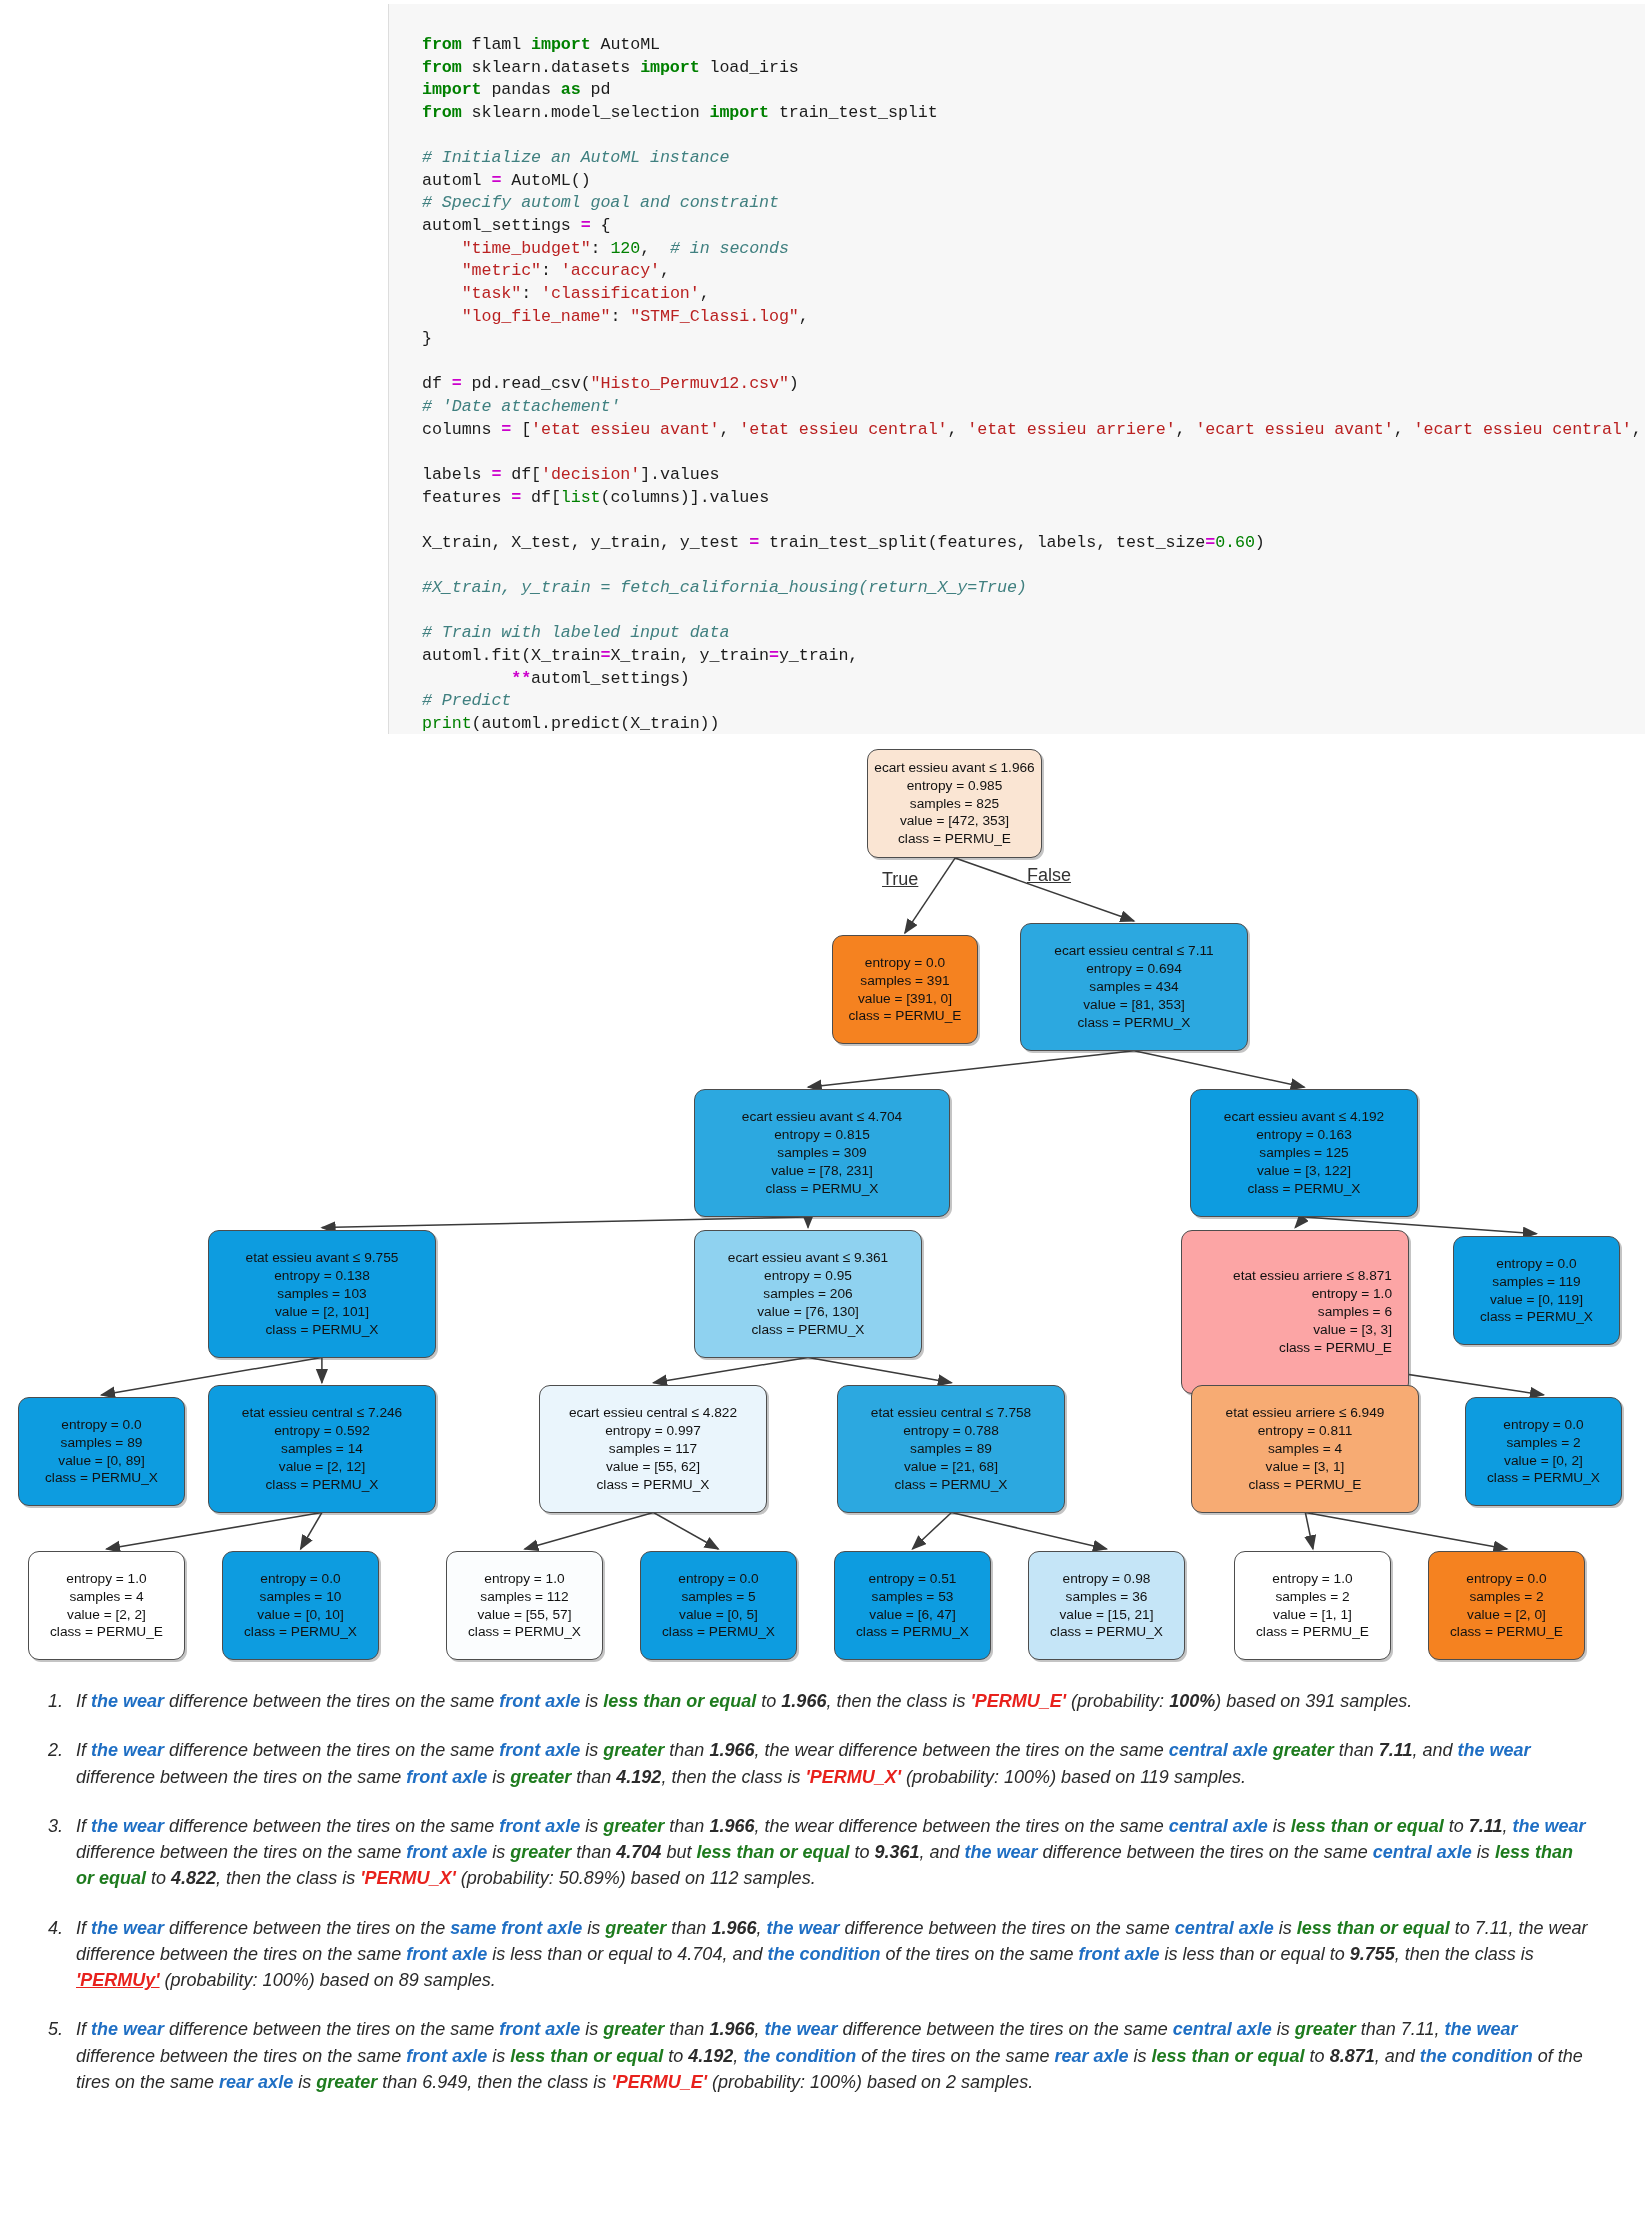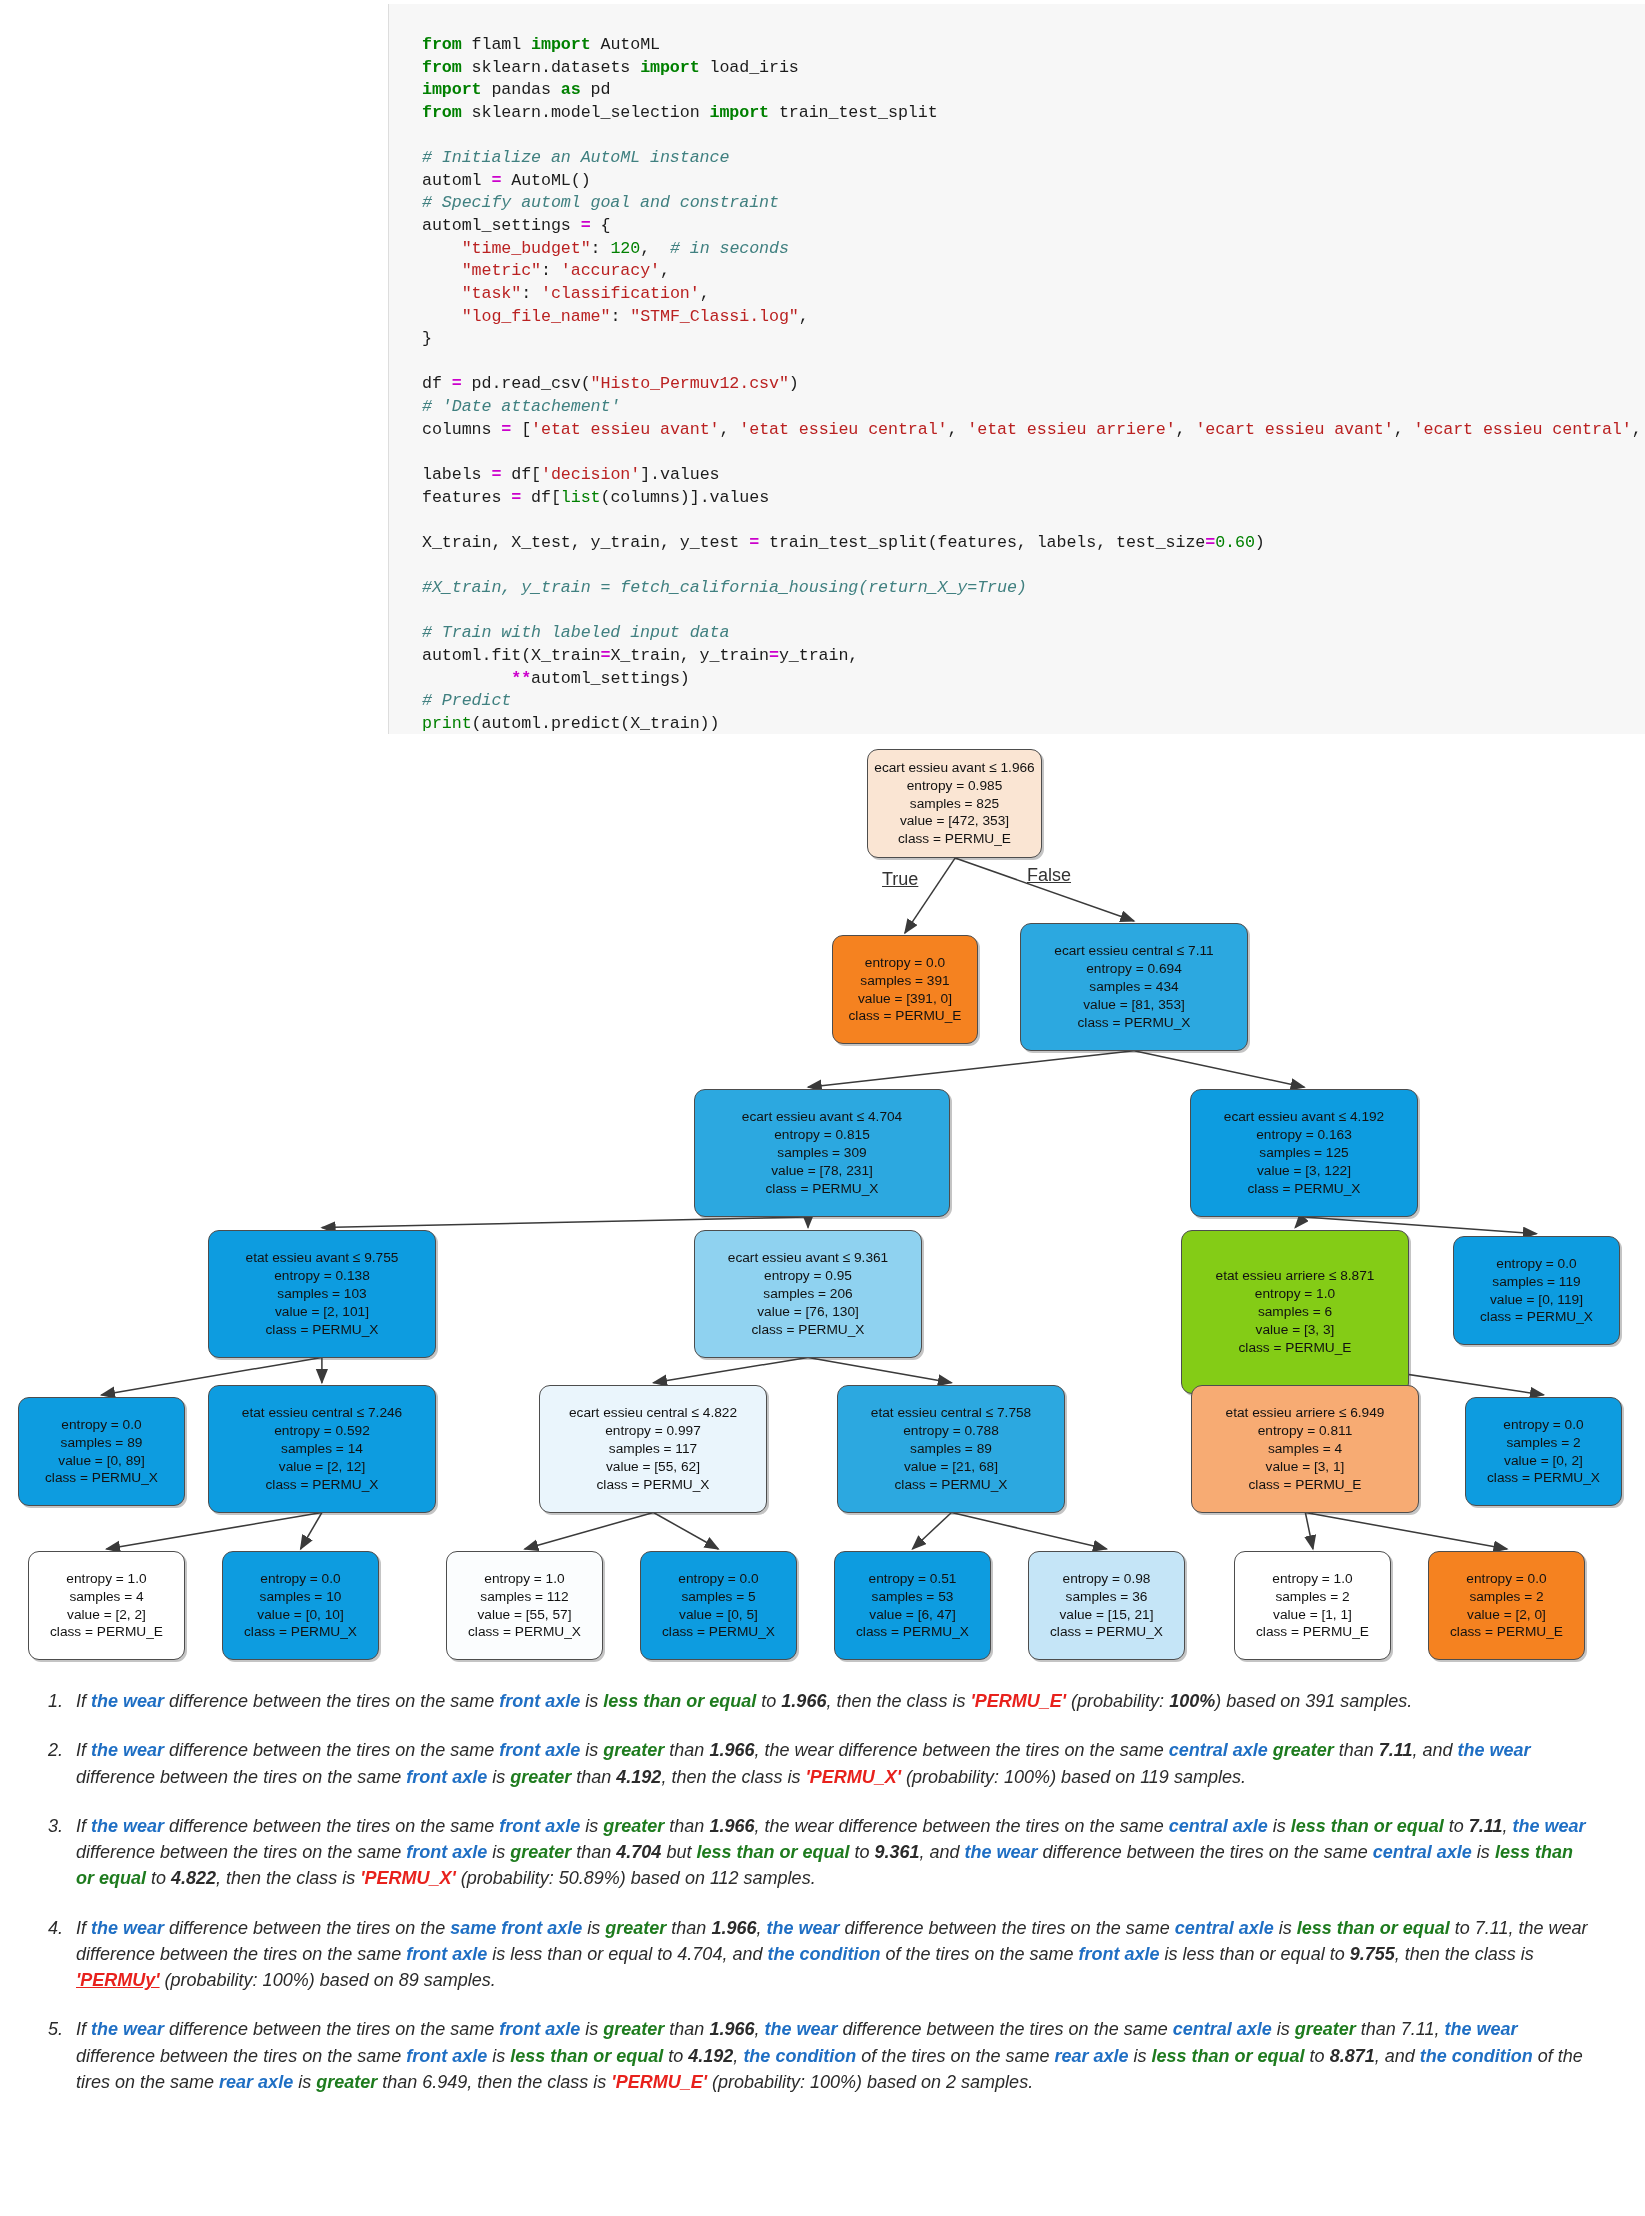--- a/index.html
+++ b/index.html
@@ -223,21 +223,21 @@
         <span class="ln">value = [2, 101]</span>
         <span class="ln">class = PERMU_X</span>
       </div>
       <div class="node" id="n6" style="left: 694px; top: 485px; width: 228px; height: 128px; background: rgb(143, 210, 240);">
         <span class="ln">ecart essieu avant ≤ 9.361</span>
         <span class="ln">entropy = 0.95</span>
         <span class="ln">samples = 206</span>
         <span class="ln">value = [76, 130]</span>
         <span class="ln">class = PERMU_X</span>
       </div>
-      <div class="node" id="n7" style="left: 1181px; top: 485px; width: 228px; height: 164px; background: #84cc16;">
+      <div class="node" id="n7" style="left: 1181px; top: 485px; width: 228px; height: 164px; background: #fca5a5; align-items: flex-end;">
         <span class="ln">etat essieu arriere ≤ 8.871</span>
         <span class="ln">entropy = 1.0</span>
         <span class="ln">samples = 6</span>
         <span class="ln">value = [3, 3]</span>
         <span class="ln">class = PERMU_E</span>
       </div>
       <div class="node" id="n8" style="left: 1453px; top: 491px; width: 167px; height: 109px; background: rgb(13, 156, 224);">
         <span class="ln">entropy = 0.0</span>
         <span class="ln">samples = 119</span>
         <span class="ln">value = [0, 119]</span>

